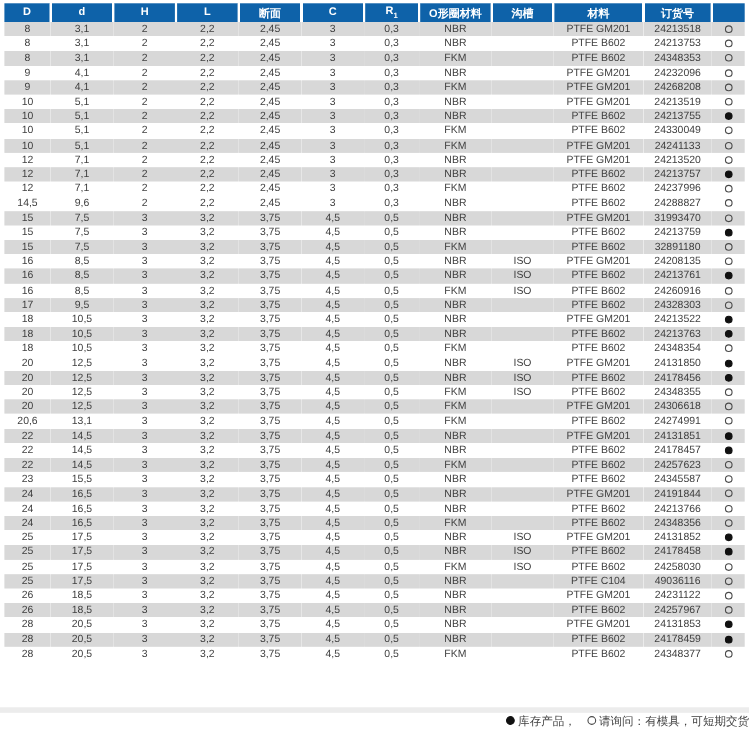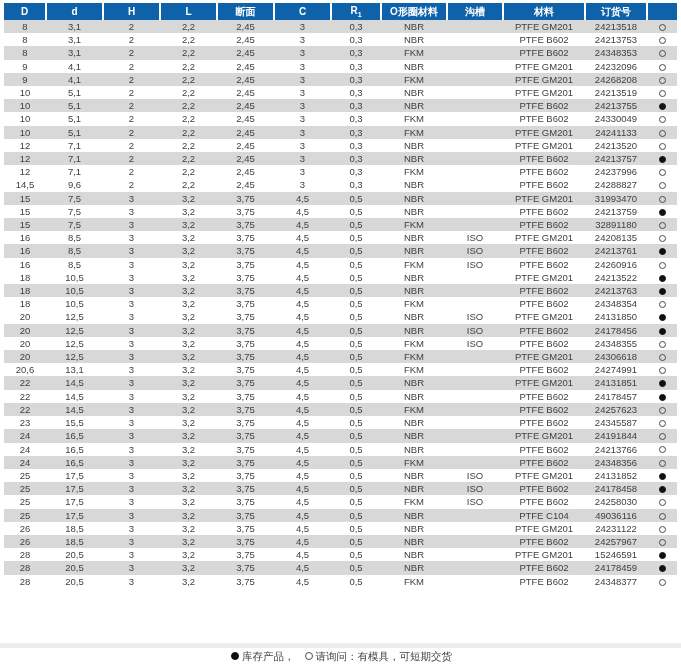--- a/index.html
+++ b/index.html
@@ -26,21 +26,21 @@
   .mark-circle{
     display:inline-block;width:7px;height:7px;border-radius:50%;
     border:1px solid #4a4a4a;box-sizing:border-box;vertical-align:middle;
     background:transparent;
   }
   .mark-circle.filled{background:#111111;border-color:#111111;}
   .bottom-strip{
     position:absolute;left:0;top:643px;width:681px;height:5px;background:#ececec;
   }
   .footer{
-    position:absolute;left:0;top:649px;width:681px;text-align:center;
+    position:absolute;left:0;top:649px;width:681px;text-align:right;
     font-size:10.5px;color:#3f3f3f;line-height:14px;
   }
   .footer .mark-circle{margin:0 3px 2px 2px;width:8px;height:8px;}
   .footer .gap{display:inline-block;width:8px;}
 </style>
 </head>
 <body>
 
 <div class="table-wrap">
   <table>
@@ -334,20 +334,34 @@
           <td>3,2</td>
           <td>3,75</td>
           <td>4,5</td>
           <td>0,5</td>
           <td>FKM</td>
           <td>ISO</td>
           <td>PTFE B602</td>
           <td>24260916</td>
           <td><span class="mark-circle"></span></td>
         </tr>
+        <tr class="odd">
+          <td>17</td>
+          <td>9,5</td>
+          <td>3</td>
+          <td>3,2</td>
+          <td>3,75</td>
+          <td>4,5</td>
+          <td>0,5</td>
+          <td>NBR</td>
+          <td></td>
+          <td>PTFE B602</td>
+          <td>24328303</td>
+          <td><span class="mark-circle"></span></td>
+        </tr>
         <tr class="even">
           <td>18</td>
           <td>10,5</td>
           <td>3</td>
           <td>3,2</td>
           <td>3,75</td>
           <td>4,5</td>
           <td>0,5</td>
           <td>NBR</td>
           <td></td>
@@ -639,21 +653,21 @@
           <td>28</td>
           <td>20,5</td>
           <td>3</td>
           <td>3,2</td>
           <td>3,75</td>
           <td>4,5</td>
           <td>0,5</td>
           <td>NBR</td>
           <td></td>
           <td>PTFE GM201</td>
-          <td>15246591</td>
+          <td>24131853</td>
           <td><span class="mark-circle filled"></span></td>
         </tr>
         <tr class="odd">
           <td>28</td>
           <td>20,5</td>
           <td>3</td>
           <td>3,2</td>
           <td>3,75</td>
           <td>4,5</td>
           <td>0,5</td>

